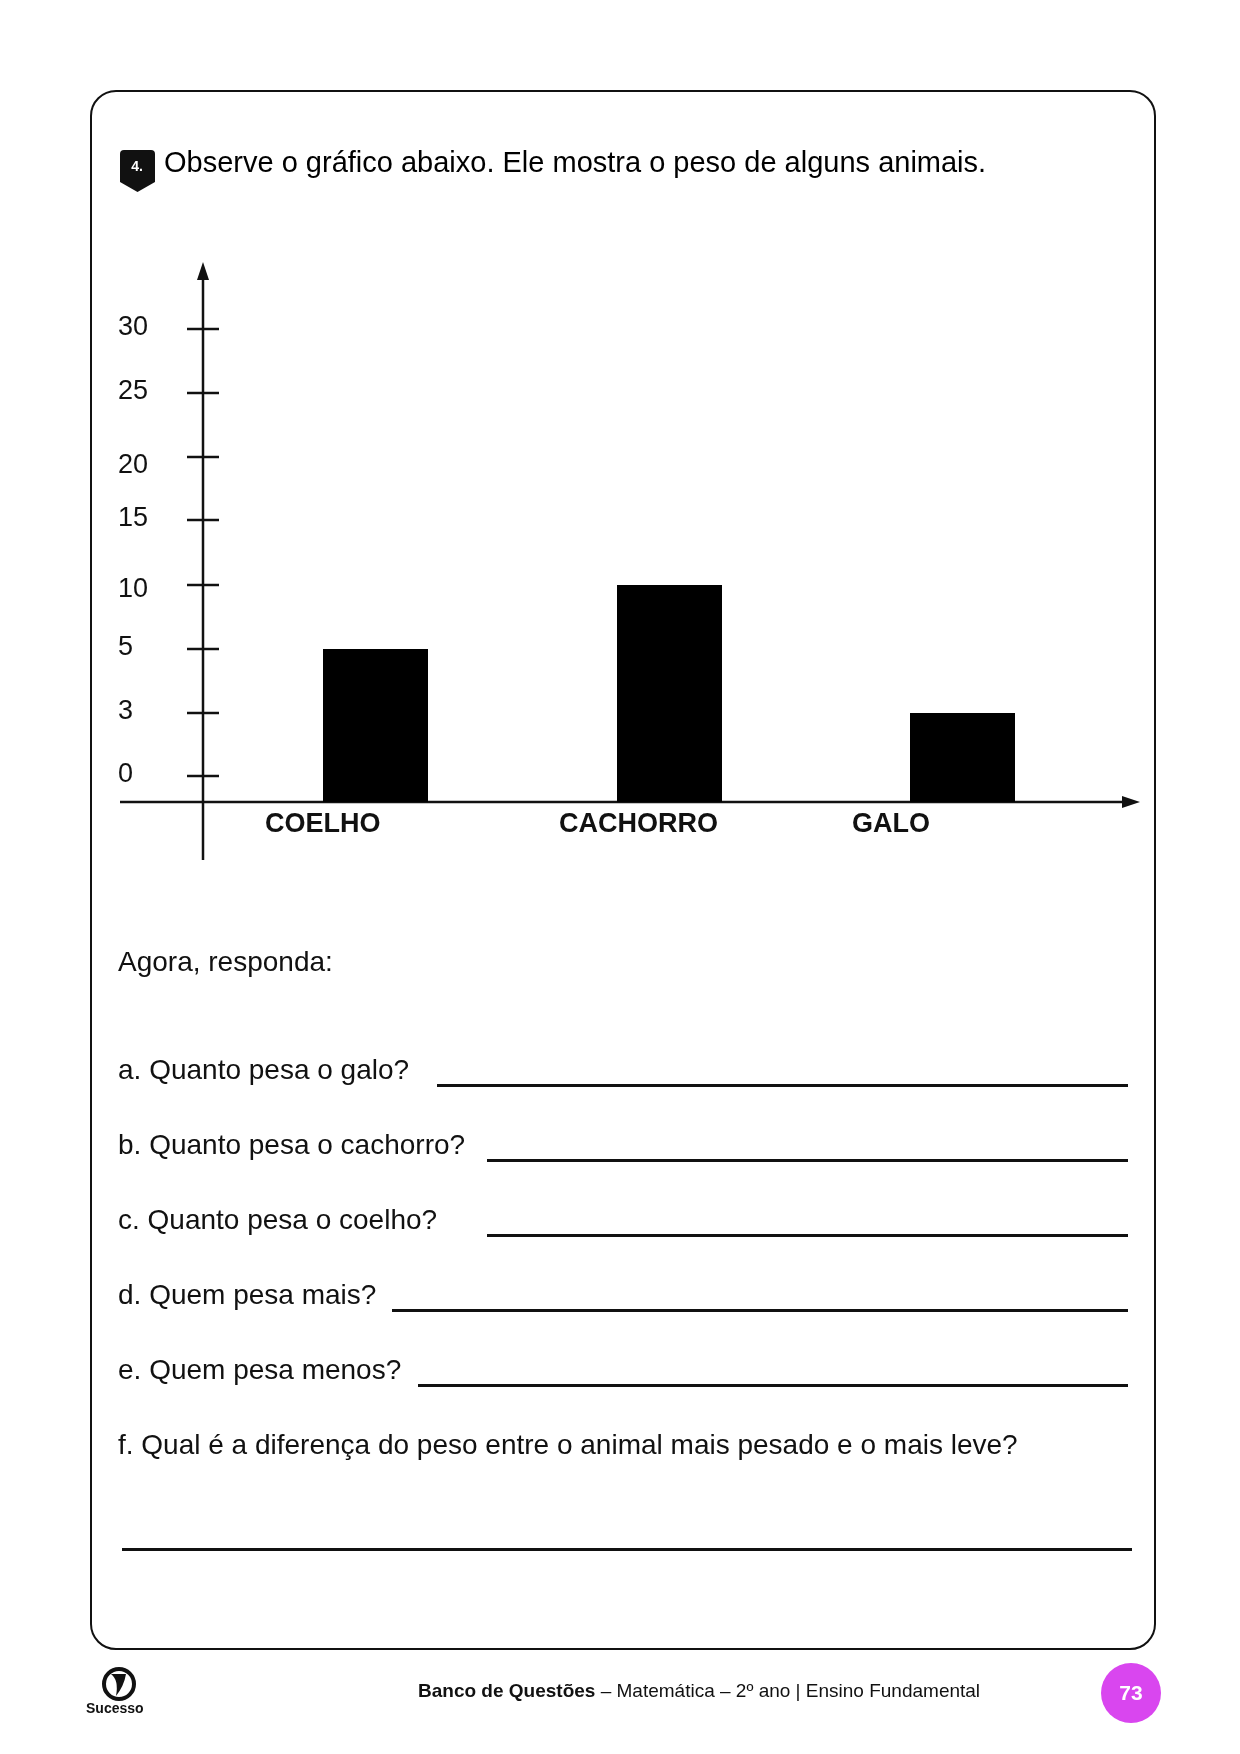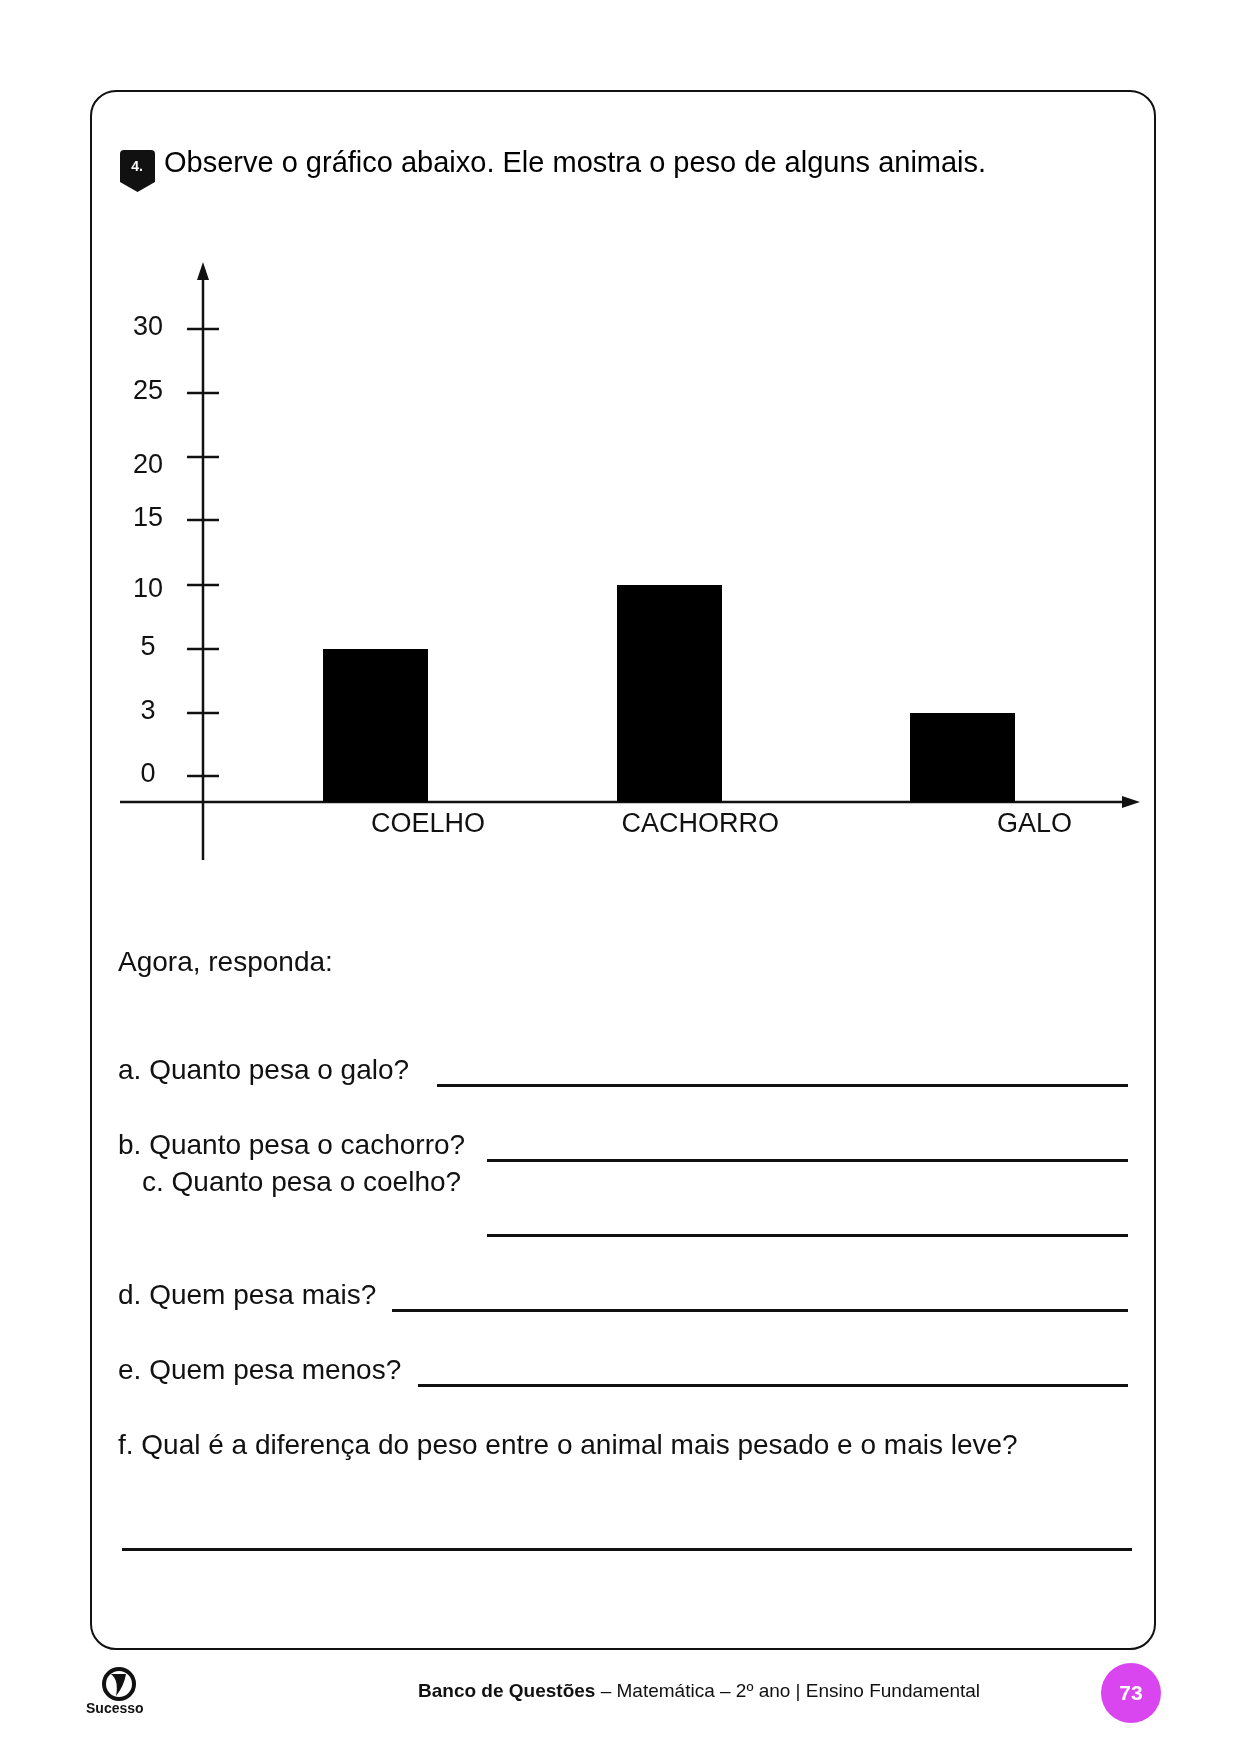--- a/index.html
+++ b/index.html
@@ -1,22 +1,22 @@
 <!DOCTYPE html>
 <html><head>
 <meta charset="utf-8">
 <style>
   html,body{margin:0;padding:0;background:#fff;}
   body{width:1240px;height:1754px;position:relative;font-family:"Liberation Sans",sans-serif;color:#111;overflow:hidden;}
   .frame{position:absolute;left:90px;top:90px;width:1066px;height:1560px;border:2.5px solid #111;border-radius:26px;box-sizing:border-box;}
   .qbadge{position:absolute;left:120px;top:150px;width:35px;height:42px;}
   .qtitle{position:absolute;left:164px;top:146px;font-size:29px;color:#000000;}
   .chart{position:absolute;left:0;top:0;width:1240px;height:900px;}
-  .tick-label{position:absolute;font-size:27px;text-align:center;width:60px;}
-  .cat-label{position:absolute;font-size:27px;font-weight:normal;text-align:right;width:220px;}
+  .tick-label{position:absolute;font-size:27px;text-align:left;width:60px;}
+  .cat-label{position:absolute;font-size:27px;font-weight:bold;text-align:left;width:220px;}
   .prompt{position:absolute;left:118px;top:946px;font-size:28px;}
   .q{position:absolute;left:118px;font-size:28px;white-space:nowrap;}
   .line{position:absolute;height:3px;background:#111;}
   .footer-text{position:absolute;left:418px;top:1680px;font-size:19px;}
   .footer-text b{font-weight:bold;margin-top:12px;}
   .page-num{position:absolute;left:1101px;top:1663px;width:60px;height:60px;border-radius:50%;background:#d946ef;color:#fff;font-weight:bold;font-size:21px;display:flex;align-items:center;justify-content:center;}
   .logo{position:absolute;left:86px;top:1662px;width:70px;height:60px;}
   .logo-text{position:absolute;left:86px;top:1700px;font-size:14px;font-weight:bold;}
 </style>
 </head>
@@ -71,21 +71,21 @@
     </div>
 </div>
 
 <div class="prompt">Agora, responda:</div>
 
 <div id="questions">
     <div class="q" style="top: 1054px;">a. Quanto pesa o galo?</div>
     <div class="line" style="left: 437px; width: 691px; top: 1084px;"></div>
     <div class="q" style="top: 1129px;">b. Quanto pesa o cachorro?</div>
     <div class="line" style="left: 487px; width: 641px; top: 1159px;"></div>
-    <div class="q" style="top: 1166px; margin-left: 24px;">c. Quanto pesa o coelho?</div>
+    <div class="q" style="top: 1204px;">c. Quanto pesa o coelho?</div>
     <div class="line" style="left: 487px; width: 641px; top: 1234px;"></div>
     <div class="q" style="top: 1279px;">d. Quem pesa mais?</div>
     <div class="line" style="left: 392px; width: 736px; top: 1309px;"></div>
     <div class="q" style="top: 1354px; text-align: right;">e. Quem pesa menos?</div>
     <div class="line" style="left: 418px; width: 710px; top: 1384px;"></div>
     <div class="q" style="top: 1429px;">f. Qual é a diferença do peso entre o animal mais pesado e o mais leve?</div>
     <div class="line" style="left: 122px; width: 1010px; top: 1548px;"></div>
   </div>
 
 <svg class="logo" viewBox="0 0 70 60">

